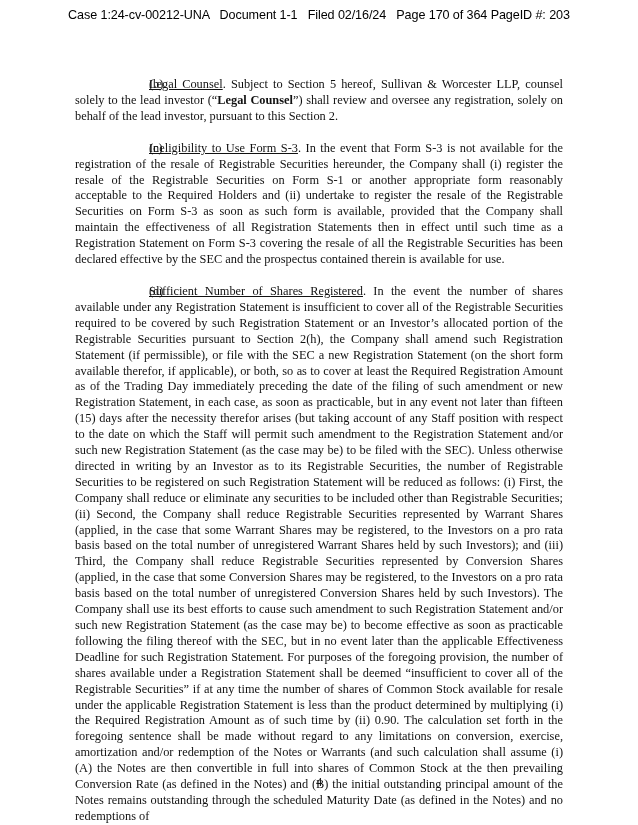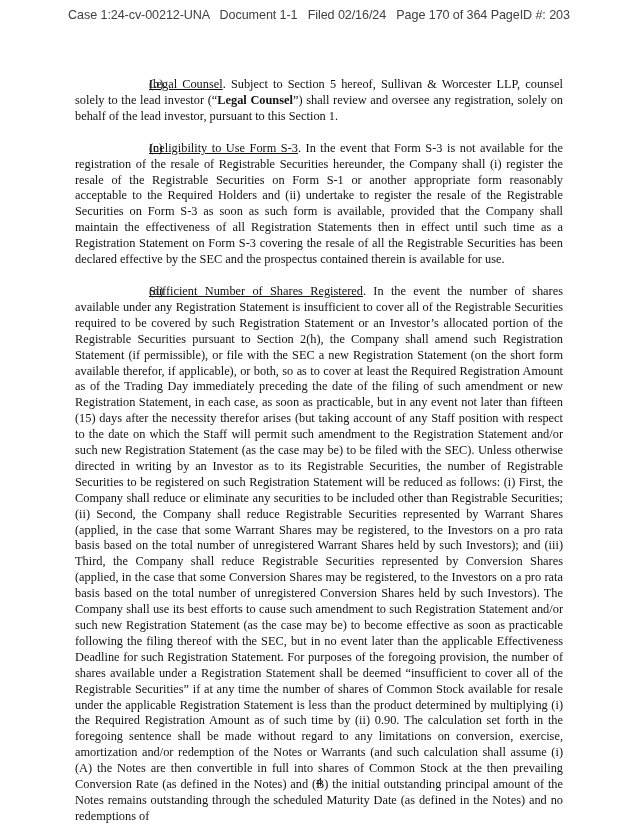--- a/index.html
+++ b/index.html
@@ -14,21 +14,21 @@
       overflow: hidden;
     }
     .header {
       position: absolute;
       top: 8px;
       left: 0;
       width: 638px;
       text-align: center;
       font-family: "Liberation Sans", sans-serif;
       font-size: 12.6px;
-      color: #404040;
+      color: #000000;
       white-space: pre;
       letter-spacing: -0.1px;
     }
     .page {
       position: absolute;
       left: 75px;
       top: 77px;
       width: 488px;
       font-family: "Liberation Serif", serif;
       font-size: 12.35px;
@@ -60,20 +60,20 @@
       font-size: 12.5px;
       color: #111111;
     }
   </style>
 </head>
 <body>
 
 <div class="header">Case 1:24-cv-00212-UNA   Document 1-1   Filed 02/16/24   Page 170 of 364 PageID #: 203</div>
 
 <div class="page">
-  <p class="para"><span class="label">(b)</span><span class="title">Legal Counsel</span><span>.  Subject to Section 5 hereof, Sullivan &amp; Worcester LLP, counsel solely to the lead investor (“</span><span class="bold">Legal Counsel</span><span>”) shall review and oversee any registration, solely on behalf of the lead investor, pursuant to this Section 1.</span></p>
+  <p class="para"><span class="label">(b)</span><span class="title">Legal Counsel</span><span>.  Subject to Section 5 hereof, Sullivan &amp; Worcester LLP, counsel solely to the lead investor (“</span><span class="bold">Legal Counsel</span><span>”) shall review and oversee any registration, solely on behalf of the lead investor, pursuant to this Section 2.</span></p>
 
   <p class="para"><span class="label">(c)</span><span class="title">Ineligibility to Use Form S-3</span><span>.  In the event that Form S-3 is not available for the registration of the resale of Registrable Securities hereunder, the Company shall (i) register the resale of the Registrable Securities on Form S-1 or another appropriate form reasonably acceptable to the Required Holders and (ii) undertake to register the resale of the Registrable Securities on Form S-3 as soon as such form is available, provided that the Company shall maintain the effectiveness of all Registration Statements then in effect until such time as a Registration Statement on Form S-3 covering the resale of all the Registrable Securities has been declared effective by the SEC and the prospectus contained therein is available for use.</span></p>
 
   <p class="para"><span class="label">(d)</span><span class="title">Sufficient Number of Shares Registered</span><span>.  In the event the number of shares available under any Registration Statement is insufficient to cover all of the Registrable Securities required to be covered by such Registration Statement or an Investor’s allocated portion of the Registrable Securities pursuant to Section 2(h), the Company shall amend such Registration Statement (if permissible), or file with the SEC a new Registration Statement (on the short form available therefor, if applicable), or both, so as to cover at least the Required Registration Amount as of the Trading Day immediately preceding the date of the filing of such amendment or new Registration Statement, in each case, as soon as practicable, but in any event not later than fifteen (15) days after the necessity therefor arises (but taking account of any Staff position with respect to the date on which the Staff will permit such amendment to the Registration Statement and/or such new Registration Statement (as the case may be) to be filed with the SEC). Unless otherwise directed in writing by an Investor as to its Registrable Securities, the number of Registrable Securities to be registered on such Registration Statement will be reduced as follows: (i) First, the Company shall reduce or eliminate any securities to be included other than Registrable Securities; (ii) Second, the Company shall reduce Registrable Securities represented by Warrant Shares (applied, in the case that some Warrant Shares may be registered, to the Investors on a pro rata basis based on the total number of unregistered Warrant Shares held by such Investors); and (iii) Third, the Company shall reduce Registrable Securities represented by Conversion Shares (applied, in the case that some Conversion Shares may be registered, to the Investors on a pro rata basis based on the total number of unregistered Conversion Shares held by such Investors). The Company shall use its best efforts to cause such amendment to such Registration Statement and/or such new Registration Statement (as the case may be) to become effective as soon as practicable following the filing thereof with the SEC, but in no event later than the applicable Effectiveness Deadline for such Registration Statement.  For purposes of the foregoing provision, the number of shares available under a Registration Statement shall be deemed “insufficient to cover all of the Registrable Securities” if at any time the number of shares of Common Stock available for resale under the applicable Registration Statement is less than the product determined by multiplying (i) the Required Registration Amount as of such time by (ii) 0.90.  The calculation set forth in the foregoing sentence shall be made without regard to any limitations on conversion, exercise, amortization and/or redemption of the Notes or Warrants (and such calculation shall assume (i) (A) the Notes are then convertible in full into shares of Common Stock at the then prevailing Conversion Rate (as defined in the Notes) and (B) the initial outstanding principal amount of the Notes remains outstanding through the scheduled Maturity Date (as defined in the Notes) and no redemptions of</span></p>
 </div>
 
 <div class="page-number">4</div>
 
 </body></html>

